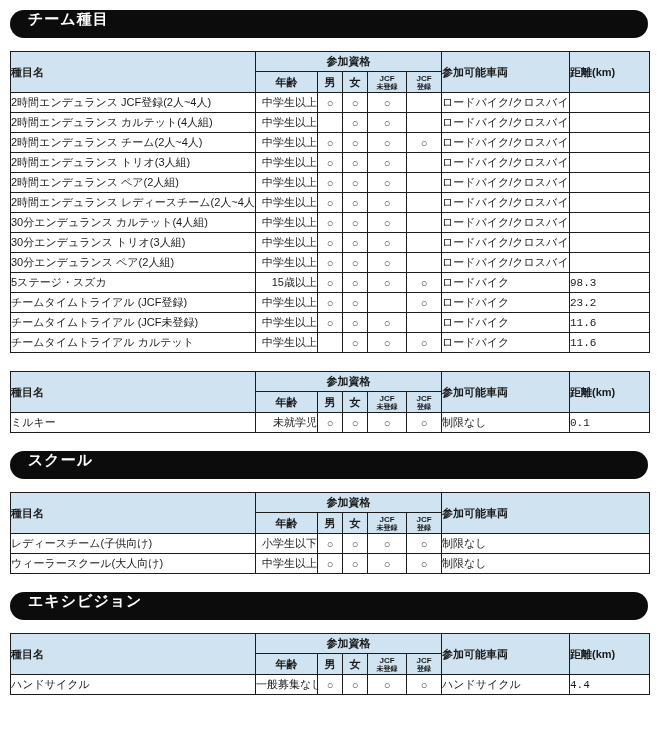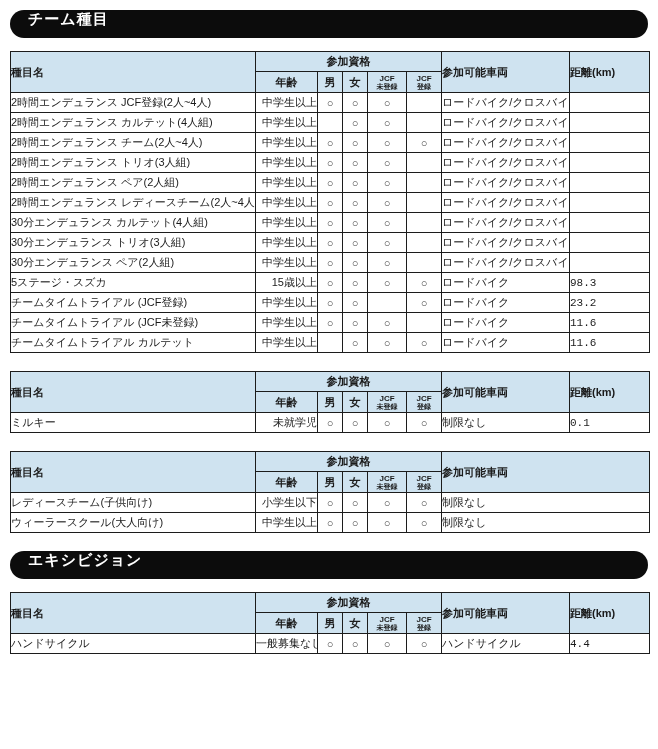--- a/index.html
+++ b/index.html
@@ -279,20 +279,23 @@
               <td class="td-mark"><span>○</span></td>
               <td class="td-mark"><span>○</span></td>
               <td class="td-mark"><span>○</span></td>
               <td class="td-vehicle">制限なし</td>
               <td class="td-dist">0.1</td>
             </tr>
           </tbody>
         </table>
       </section>
       <section class="section">
+        <div class="banner">
+          <span class="banner-text">スクール</span>
+        </div>
         <table class="events-table" style="width: 639px;">
           <colgroup>
             <col style="width: 245px;">
             <col style="width: 62px;">
             <col style="width: 25px;">
             <col style="width: 25px;">
             <col style="width: 39px;">
             <col style="width: 35px;">
             <col style="width: 208px;">
           </colgroup>

